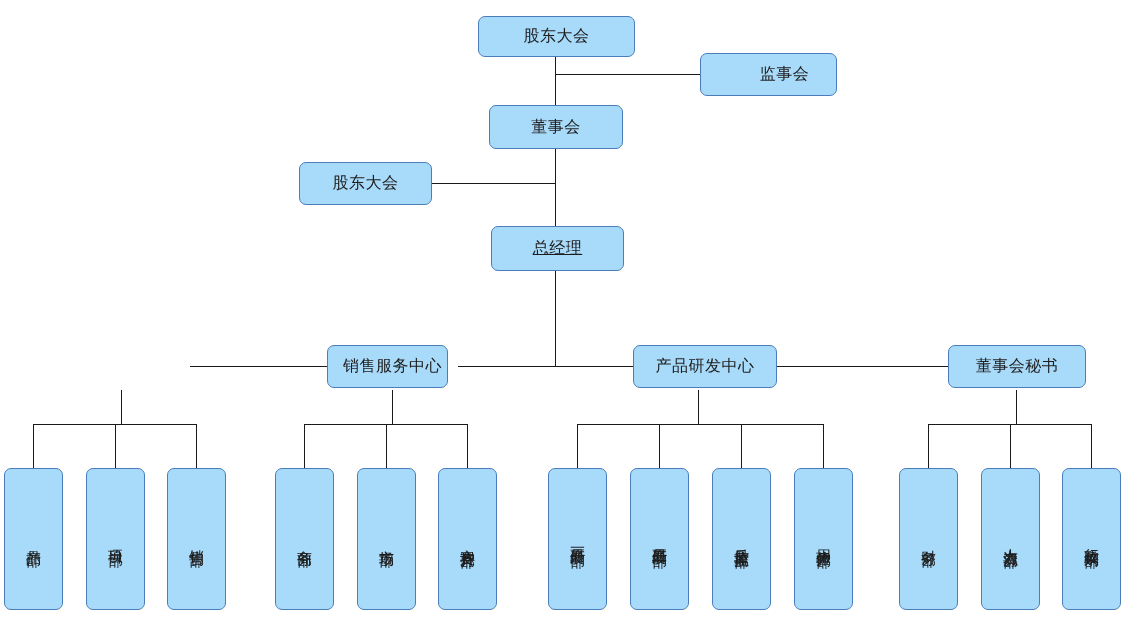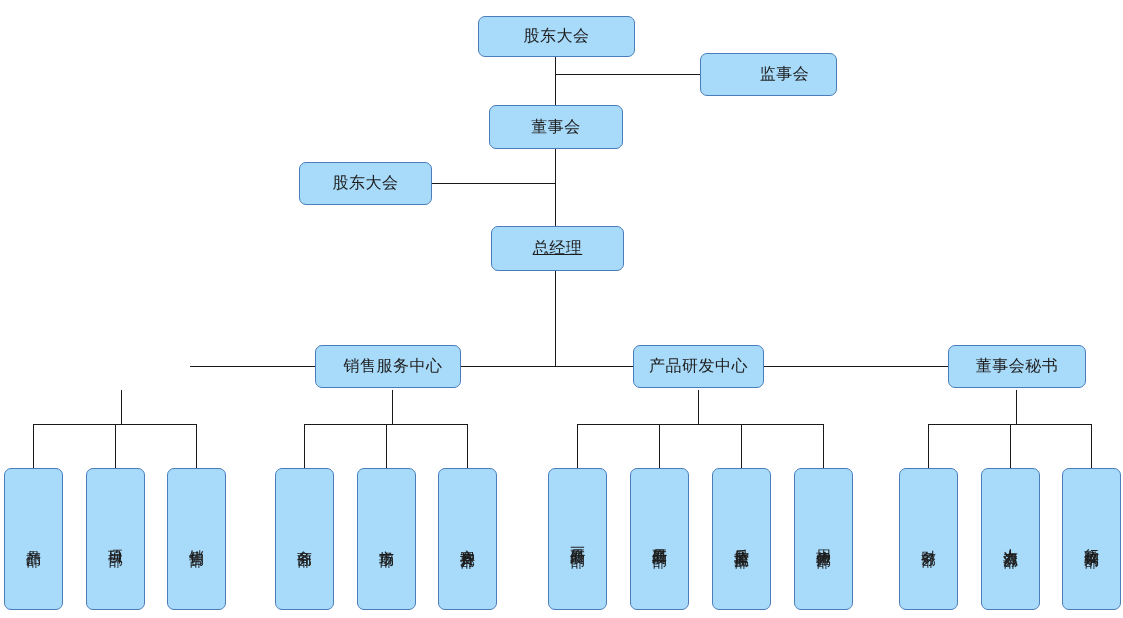--- a/index.html
+++ b/index.html
@@ -111,25 +111,25 @@
 
   <div class="node" style="left:299px; top:162px; width:133px; height:43px;">
     <span class="label">股东大会</span>
   </div>
 
   <div class="node" style="left:491px; top:226px; width:133px; height:45px;text-decoration:underline;">
     <span class="label">总经理</span>
   </div>
 
 
-  <div class="node" style="left:315px; top:345px; width:146px; height:43px;padding-left:10px;">
+  <div class="node" style="left:327px; top:345px; width:121px; height:43px;padding-left:10px;">
     <span class="label">销售服务中心</span>
   </div>
 
-  <div class="node" style="left:633px; top:345px; width:131px; height:43px;">
+  <div class="node" style="left:633px; top:345px; width:144px; height:43px;">
     <span class="label">产品研发中心</span>
   </div>
 
   <div class="node" style="left:948px; top:345px; width:138px; height:43px;">
     <span class="label">董事会秘书</span>
   </div>
 
   <div class="node vert" style="left:4px; top:468px; width:59px; height:142px;">
     <span class="label">产品部</span>
   </div>

